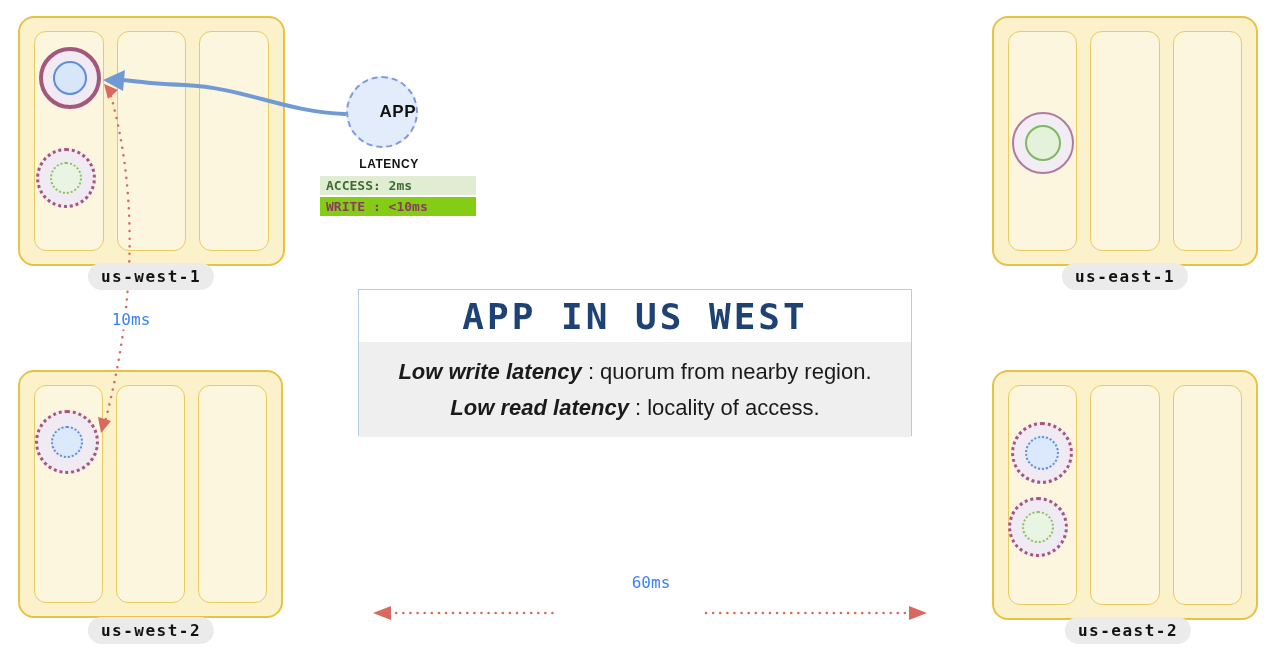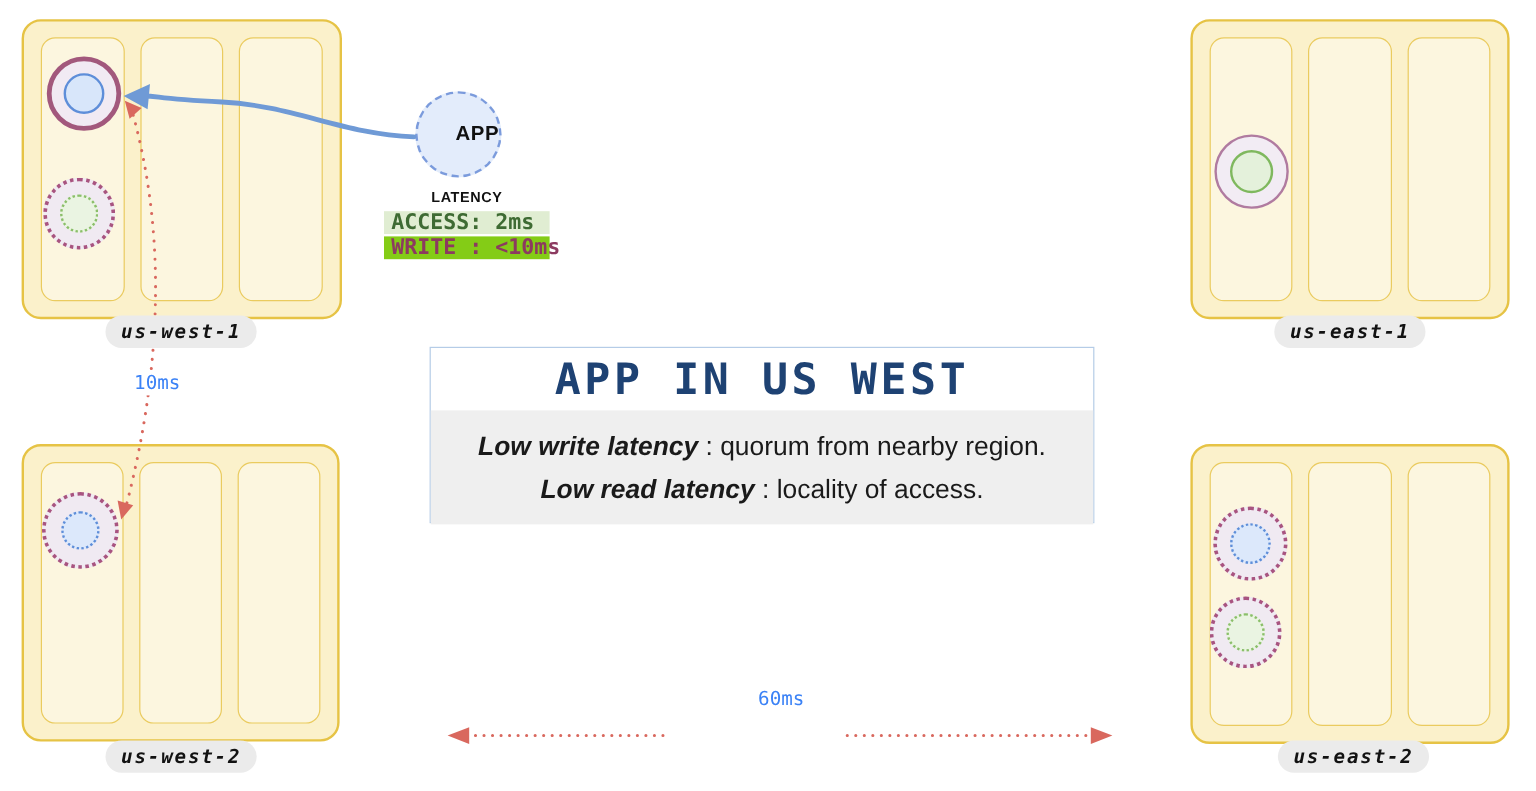--- a/index.html
+++ b/index.html
@@ -15,21 +15,21 @@
   }
   .col {
     flex:1; box-sizing:border-box;
     background:#FCF6DF; border:1.5px solid #EACB5F; border-radius:12px;
   }
   .region-label {
     position:absolute; transform:translateX(-50%);
     background:#EBEBEB; border-radius:14px; height:27px; line-height:27px;
     padding:0 13px; color:#121212; white-space:nowrap;
     font-family:"DejaVu Sans Mono", monospace; font-weight:bold;
-    font-size:16px; letter-spacing:1.5px; z-index:7;font-style:italic;
+    font-size:16px; letter-spacing:1.5px; z-index:7;
   }
   
   .node {
     position:absolute; border-radius:50%; box-sizing:border-box;
     display:flex; align-items:center; justify-content:center; z-index:2;
   }
   .core { border-radius:50%; box-sizing:border-box; }
   
   .app-node {
     position:absolute; left:346px; top:76px; width:72px; height:72px;
@@ -37,22 +37,22 @@
     display:flex; align-items:center; justify-content:flex-end;
     font-weight:700; font-size:17px; letter-spacing:0.5px; color:#111;
     box-sizing:border-box; z-index:2;
   }
   
   .latency-title {
     position:absolute; left:320px; top:157px; width:138px; text-align:center;
     font-size:12px; font-weight:bold; letter-spacing:0.5px; color:#111;
   }
   .lat-row {
-    position:absolute; left:320px; width:138px; height:19px; line-height:19px;
-    font-family:"DejaVu Sans Mono", monospace; font-weight:bold; font-size:18px;
+    position:absolute; left:320px; width:156px; height:19px; line-height:19px;
+    font-family:"DejaVu Sans Mono", monospace; font-weight:bold; font-size:13px;
     padding-left:6px; box-sizing:border-box; white-space:nowrap;
   }
   .lat-access { top:176px; background:#E0EDD2; color:#3E6B33; }
   .lat-write  { top:197px; background:#84cc16; color:#8C3A60; }
   
   .info-box {
     position:absolute; left:358px; top:289px; width:554px; height:147px;
     box-sizing:border-box; border:1.5px solid #B5CCE7; background:#ffffff; z-index:3;
   }
   .info-title {

